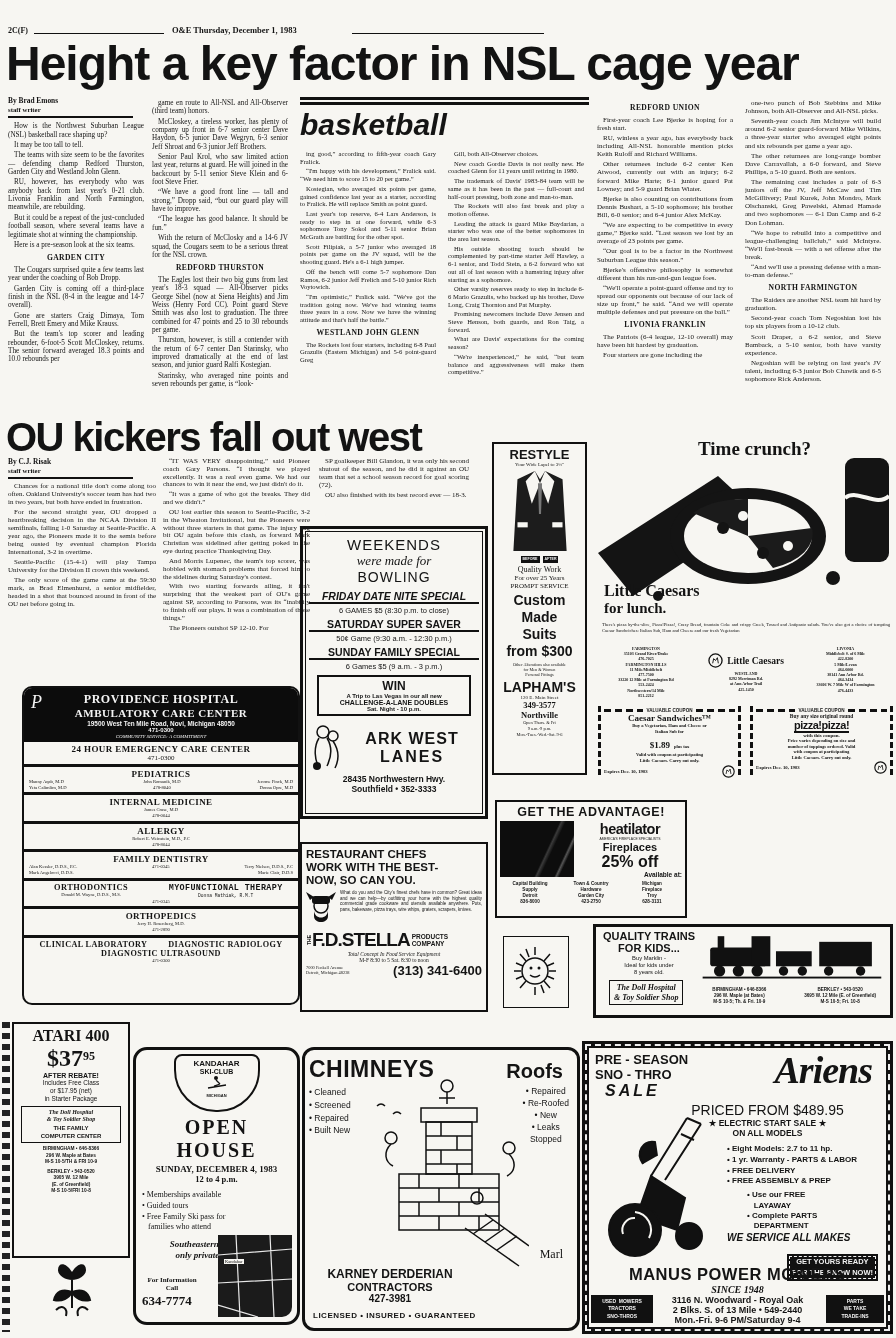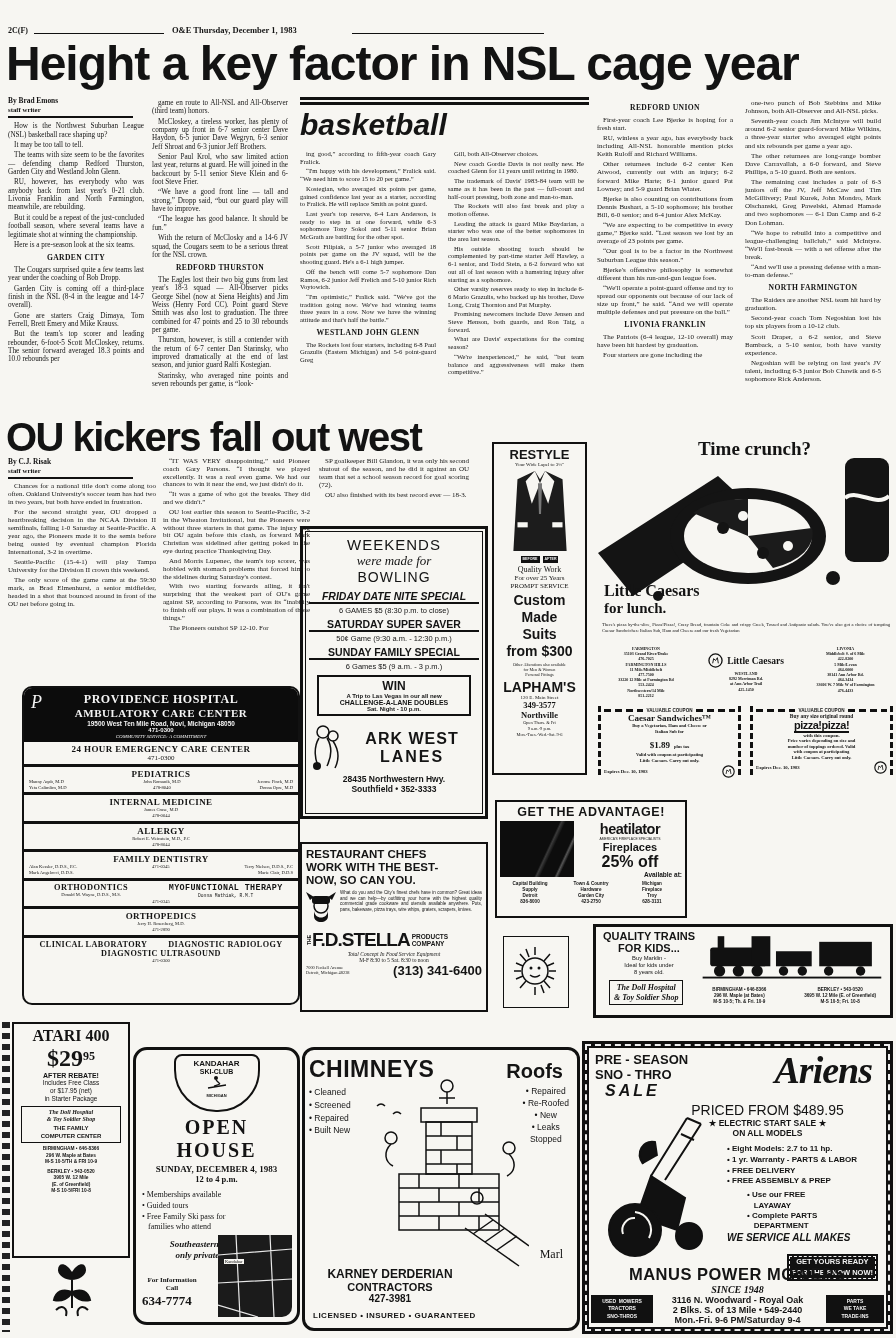--- a/index.html
+++ b/index.html
@@ -511,21 +511,21 @@
       <div class="ml sans b c" style="font-size:4.6px;line-height:1.3;flex:1;">BERKLEY • 543-0520
 3695 W. 12 Mile (E. of Greenfield)
 M-S 10-5; Fri. 10-8</div>
     </div>
   </div>
 
   <div class="abs" style="left:2px;top:1022px;width:128px;height:310px;">
     <div style="position:absolute;left:0;top:0;width:8px;height:310px;background:repeating-linear-gradient(180deg,#222 0 6px,#f7f6f2 6px 11px);"></div>
     <div style="margin-left:10px;border:2px solid #111;padding:3px;text-align:center;height:236px;">
       <div class="b" style="font-size:16px;">ATARI 400</div>
-      <div><span class="b" style="font-size:24px;">$29</span><span class="b" style="font-size:12px;vertical-align:super;">95</span></div>
+      <div><span class="b" style="font-size:24px;">$37</span><span class="b" style="font-size:12px;vertical-align:super;">95</span></div>
       <div class="sans b" style="font-size:7px;">AFTER REBATE!</div>
       <div class="ml sans" style="font-size:6.4px;line-height:1.25;">Includes Free Class
 or $17.95 (net)
 in Starter Package</div>
       <div style="border:1.5px solid #111;margin:3px 4px;padding:2px;">
         <div class="i b ml" style="font-size:6px;line-height:1.2;">The Doll Hospital
 &amp; Toy Soldier Shop</div>
         <div class="sans b ml" style="font-size:6px;line-height:1.25;margin-top:2px;">THE FAMILY
 COMPUTER CENTER</div>
       </div>

